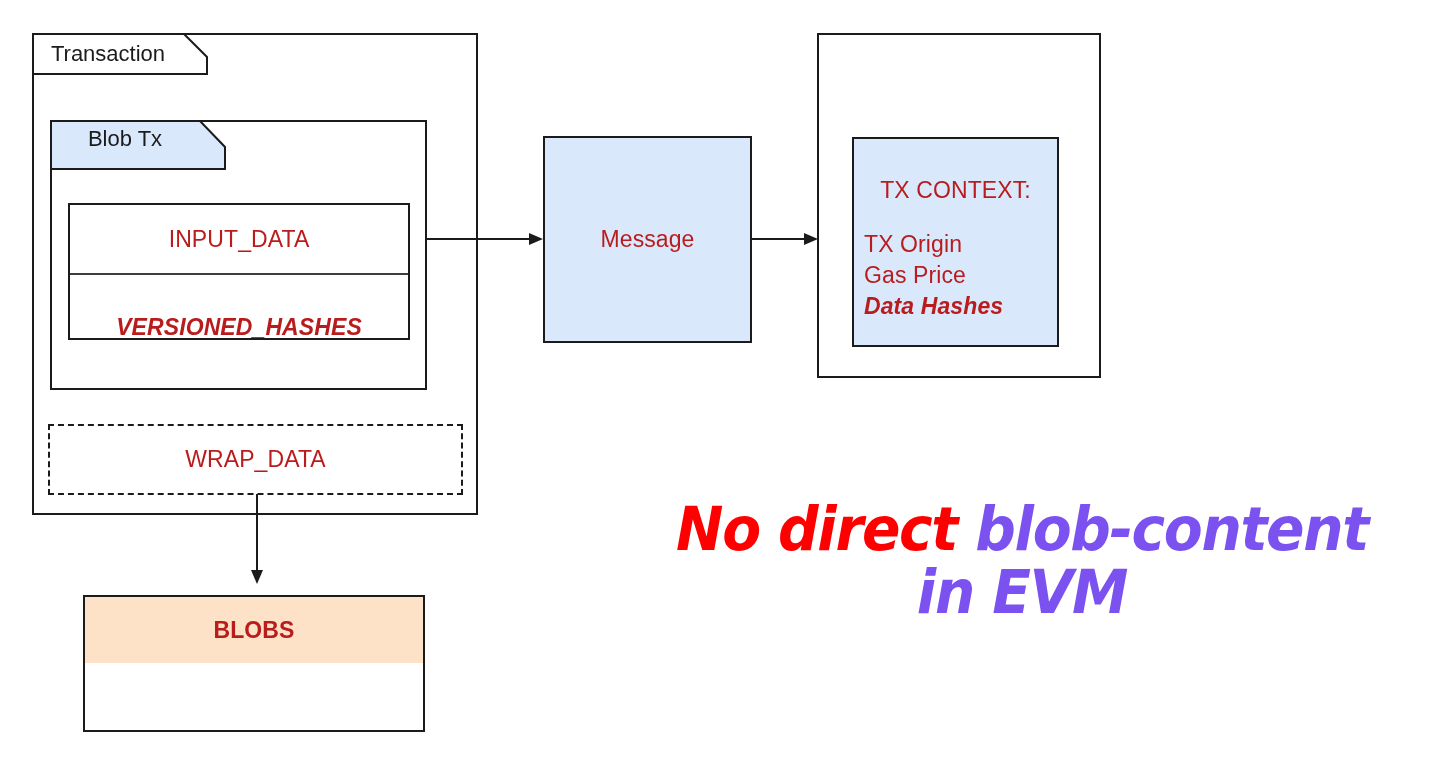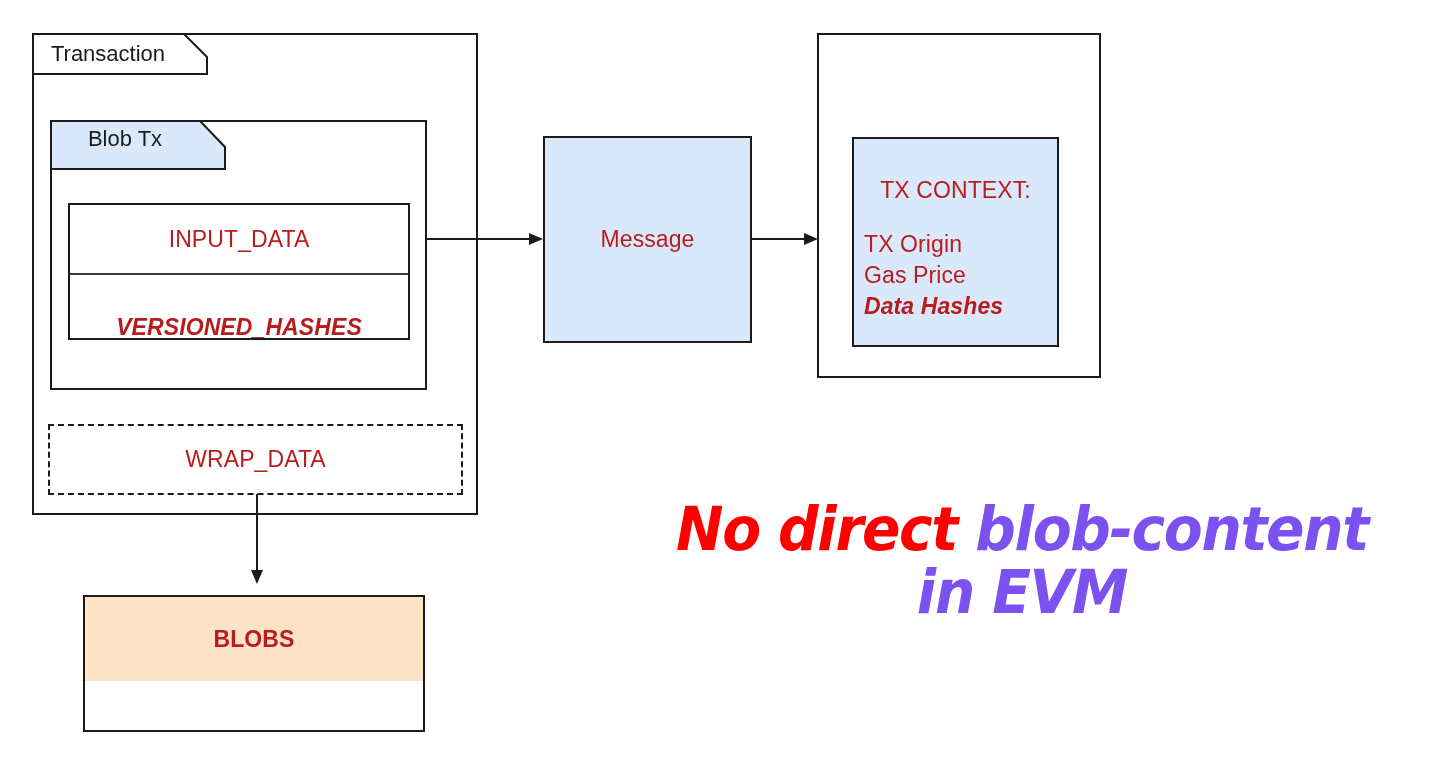--- a/index.html
+++ b/index.html
@@ -121,21 +121,21 @@
     <div class="centered-text lbl lbl-bi" style="height:80px;margin-top:12px;">
       <span>VERSIONED_HASHES</span>
     </div>
   </div>
 
   <div class="abs box-dashed centered-text lbl" style="left:48px; top:424px; width:415px; height:71px;text-align:right;">
     <span>WRAP_DATA</span>
   </div>
 
   <div class="abs box" style="left:83px; top:595px; width:342px; height:137px;">
-    <div class="centered-text lbl lbl-b fill-peach" style="height:84px;">
+    <div class="centered-text lbl lbl-b fill-peach" style="height:66px;">
       <span>BLOBS</span>
     </div>
   </div>
 
   <div class="abs box fill-blue centered-text lbl" style="left:543px; top:136px; width:209px; height:207px;">
     <span>Message</span>
   </div>
 
   <div class="abs box" style="left:817px; top:33px; width:284px; height:345px; border-top:none;"></div>
   <div class="abs" style="left:817px; top:33px; width:284px; height:2px; background:#1b1b1b;"></div>

